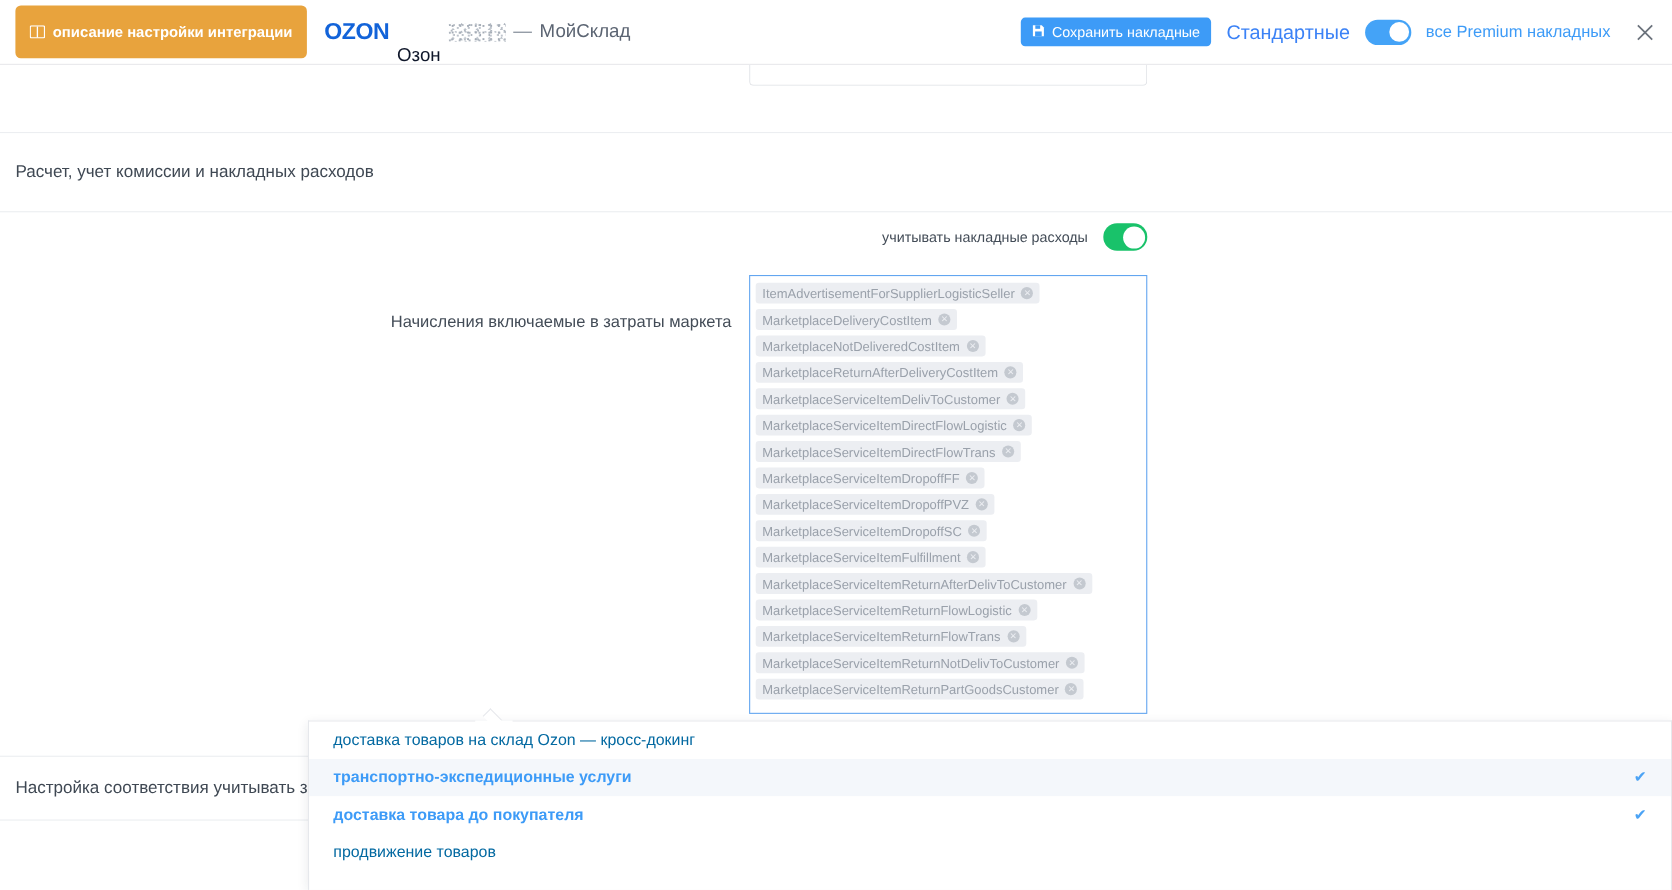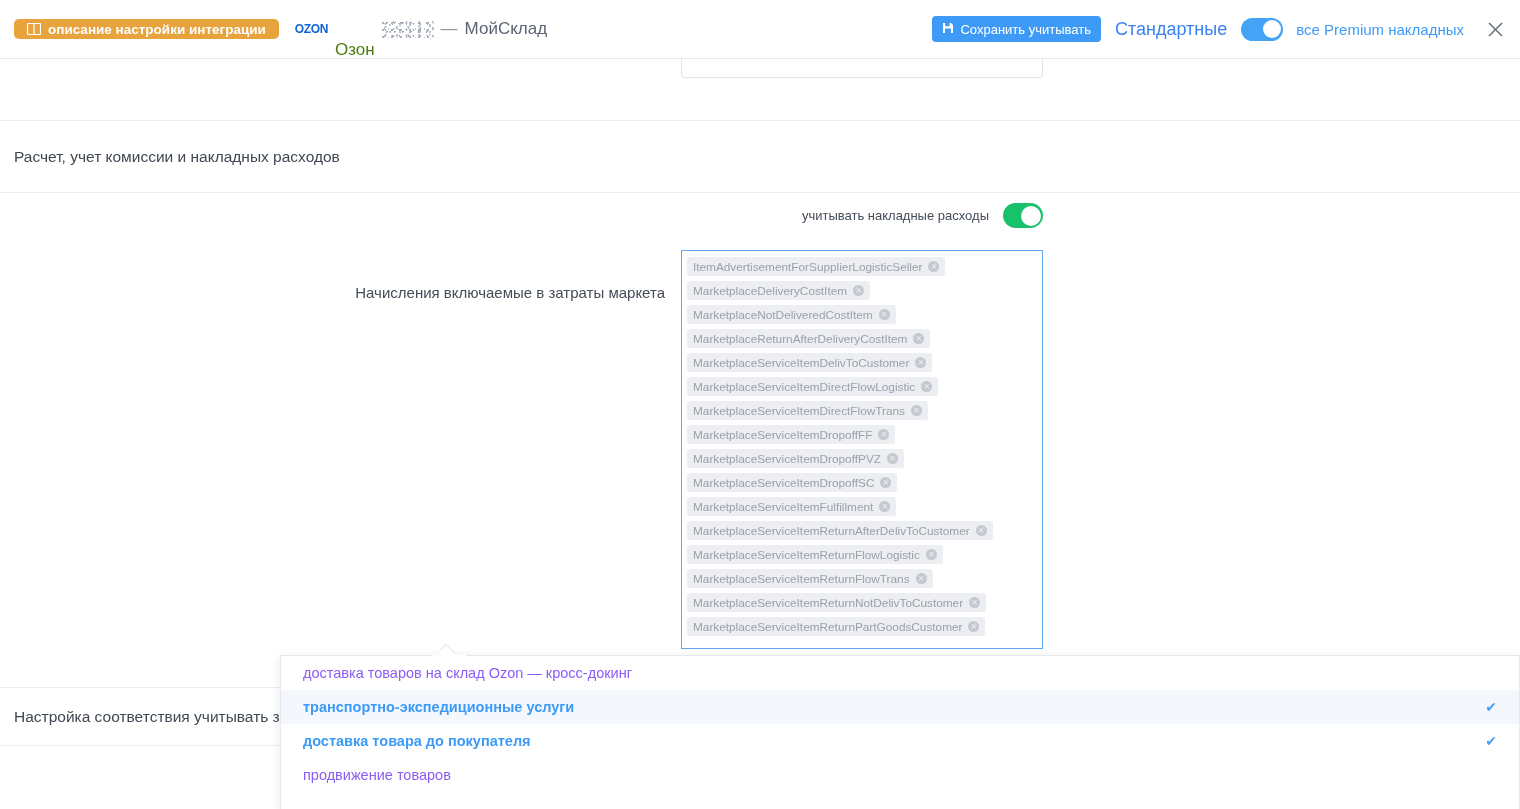--- a/index.html
+++ b/index.html
@@ -18,37 +18,37 @@
     position: absolute; top: 0; left: 0; width: 1520px; height: 59px;
     background: #ffffff;
     border-bottom: 1px solid #e8e8ec;
     display: flex; align-items: center;
   }
   .doc-btn {
     margin-left: 14px;
     background: #e8a33d;
     color: #ffffff;
     border: none; border-radius: 5px;
-    height: 20px; padding: 0 13px;
+    height: 48px; padding: 0 13px;
     font-size: 13.5px; font-weight: bold;
     display: flex; align-items: center; gap: 7px;
     cursor: pointer; white-space: nowrap;
     font-family: "Liberation Sans", sans-serif;
   }
   .doc-btn .bicon { display: inline-flex; }
   .brand {
     margin-left: 16px;
     display: flex; align-items: center; gap: 7px;
     font-size: 17px; color: #5e6672; white-space: nowrap;
   }
   .ozon-logo {
-    font-size: 12px; font-weight: bold; color: #1263d9;
+    font-size: 21px; font-weight: bold; color: #1263d9;
     letter-spacing: -0.4px;
   }
-  .brand-word { color: #4d7c0f; margin-top: 42px; }
+  .brand-word { color: #0f172a; margin-top: 42px; }
   .redacted {
     display: inline-block; width: 52px; height: 17px;
     background-image:
       radial-gradient(circle at 10% 30%, #9aa3ae 0.9px, transparent 1px),
       radial-gradient(circle at 35% 70%, #aab2bc 0.9px, transparent 1px),
       radial-gradient(circle at 60% 20%, #8e97a3 0.8px, transparent 1px),
       radial-gradient(circle at 80% 60%, #b3bac4 0.9px, transparent 1px),
       radial-gradient(circle at 22% 85%, #a0a8b3 0.8px, transparent 1px),
       radial-gradient(circle at 48% 45%, #949da9 0.8px, transparent 1px),
       radial-gradient(circle at 72% 88%, #b8bfc8 0.8px, transparent 1px),
@@ -193,21 +193,21 @@
   .dd-caret-mask {
     position: absolute; left: 432px; top: 655px;
     width: 34px; height: 4px; background: #fff; z-index: 6;
   }
   .dd-item {
     position: relative;
     height: 34px;
     display: flex; align-items: center;
     padding: 0 22px 0 22px;
     font-size: 14.5px;
-    color: #8b5cf6;
+    color: #0369a1;
     cursor: pointer;
     background: #fff;
   }
   .dd-item.selected {
     color: #3d9bf7; font-weight: bold;
   }
   .dd-item.highlight { background: #f4f7fb; }
   .dd-check {
     margin-left: auto; color: #4ba3f5; font-size: 14px;
     font-family: "DejaVu Sans", sans-serif;
@@ -241,21 +241,21 @@
 
     <div class="header-right">
       <button class="save-btn">
         <span>
           <svg width="12" height="12" viewBox="0 0 12 12" aria-hidden="true">
             <path d="M1 1h8l2 2v8H1z" fill="#fff"></path>
             <rect x="3.2" y="1" width="4.4" height="3.2" fill="#3d9bf7"></rect>
             <rect x="3" y="6.6" width="6" height="4.4" fill="#3d9bf7"></rect>
           </svg>
         </span>
-        <span>Сохранить учитывать</span>
+        <span>Сохранить накладные</span>
       </button>
 
       <span class="std-label">Стандартные</span>
 
       <div class="switch">
         <div class="knob"></div>
       </div>
 
       <span class="premium-link">все Premium накладных</span>
 

